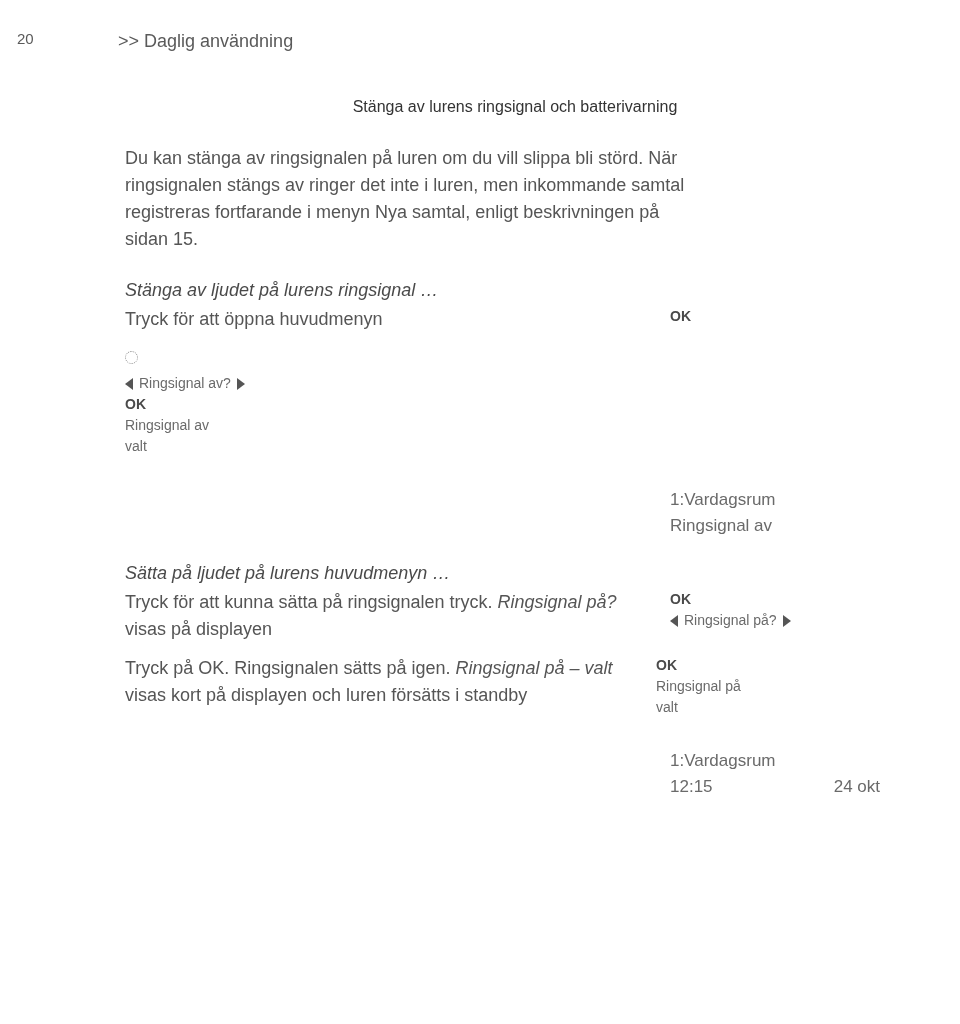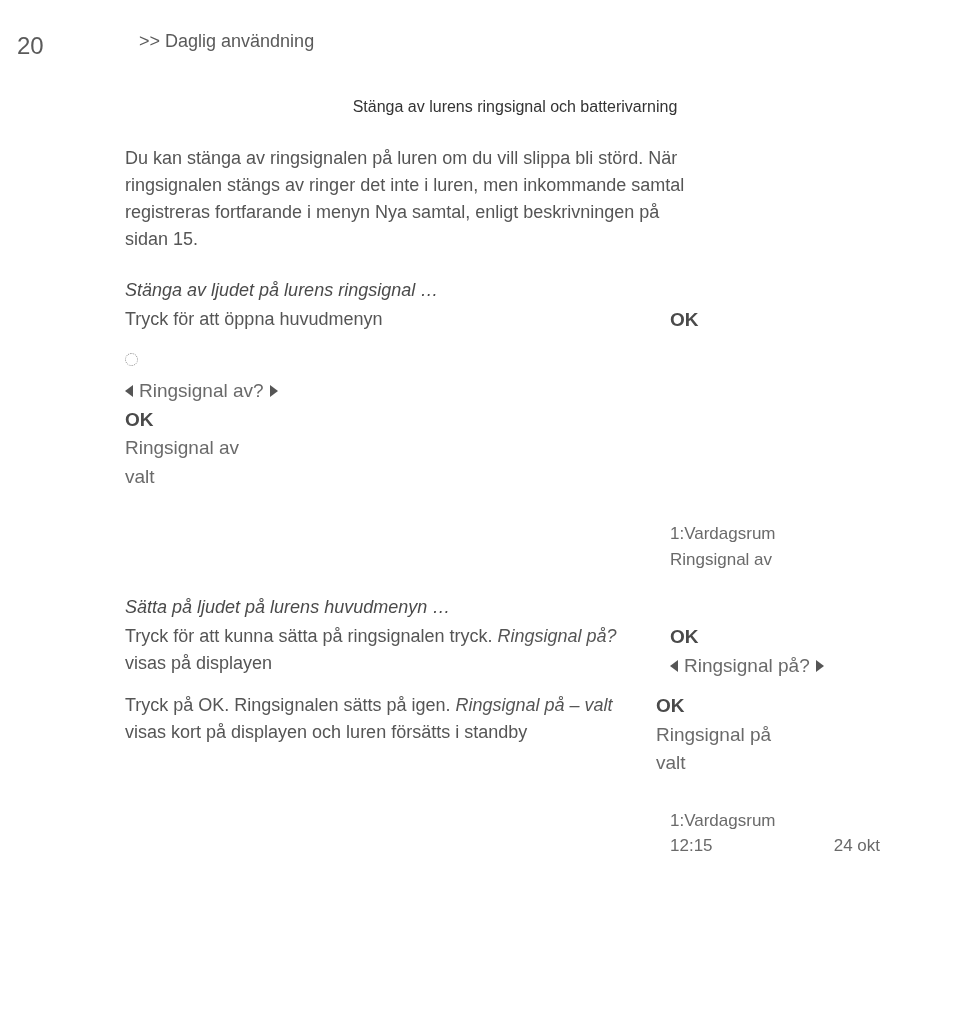--- a/index.html
+++ b/index.html
@@ -10,27 +10,27 @@
     color: #4a4a4a;
     font-size: 18px;
     line-height: 1.5;
     background: #fff;
     position: relative;
   }
   .page-number {
     position: absolute;
     top: 28px;
     left: 17px;
-    font-size: 24px;
+    font-size: 15px;
     color: #5a5a5a;
   }
   .chapter {
     position: absolute;
     top: 28px;
-    left: 139px;
+    left: 118px;
     font-size: 18px;
     color: #5a5a5a;
   }
   .content {
     position: absolute;
     top: 95px;
     left: 125px;
     width: 780px;
   }
   .heading {
@@ -44,21 +44,21 @@
     color: #555;
     margin-bottom: 24px;
     width: 560px;
   }
   .cols {
     display: flex;
     gap: 30px;
     margin-bottom: 12px;
   }
   .colL { width: 515px; color: #555; }
-  .colR { width: 210px; color: #6a6a6a; font-size: 19px; }
+  .colR { width: 210px; color: #6a6a6a; font-size: 14px; }
   .subhead {
     font-style: italic;
     color: #4a4a4a;
     margin-bottom: 2px;
   }
   .italic { font-style: italic; }
   .ok { font-weight: bold; color: #4a4a4a; }
   .circle-icon {
     display: inline-block;
     width: 13px;

